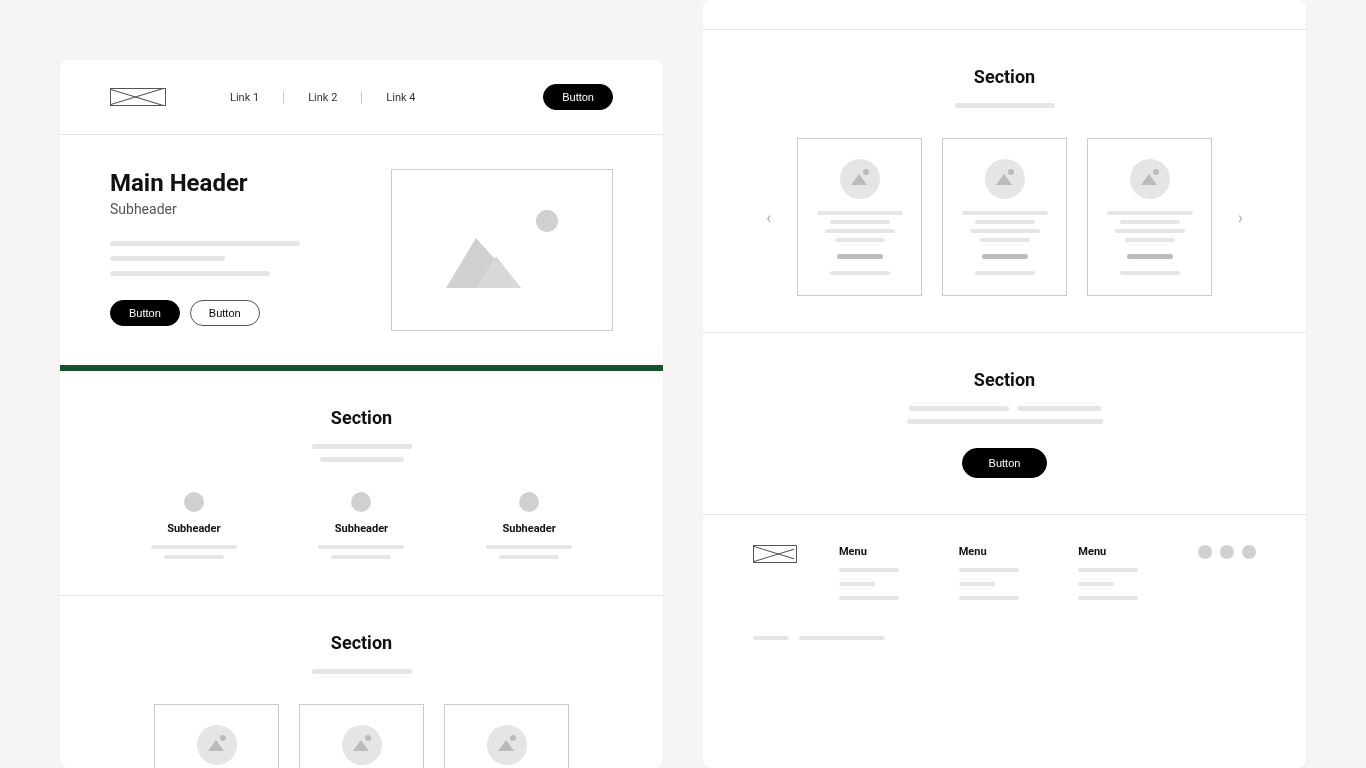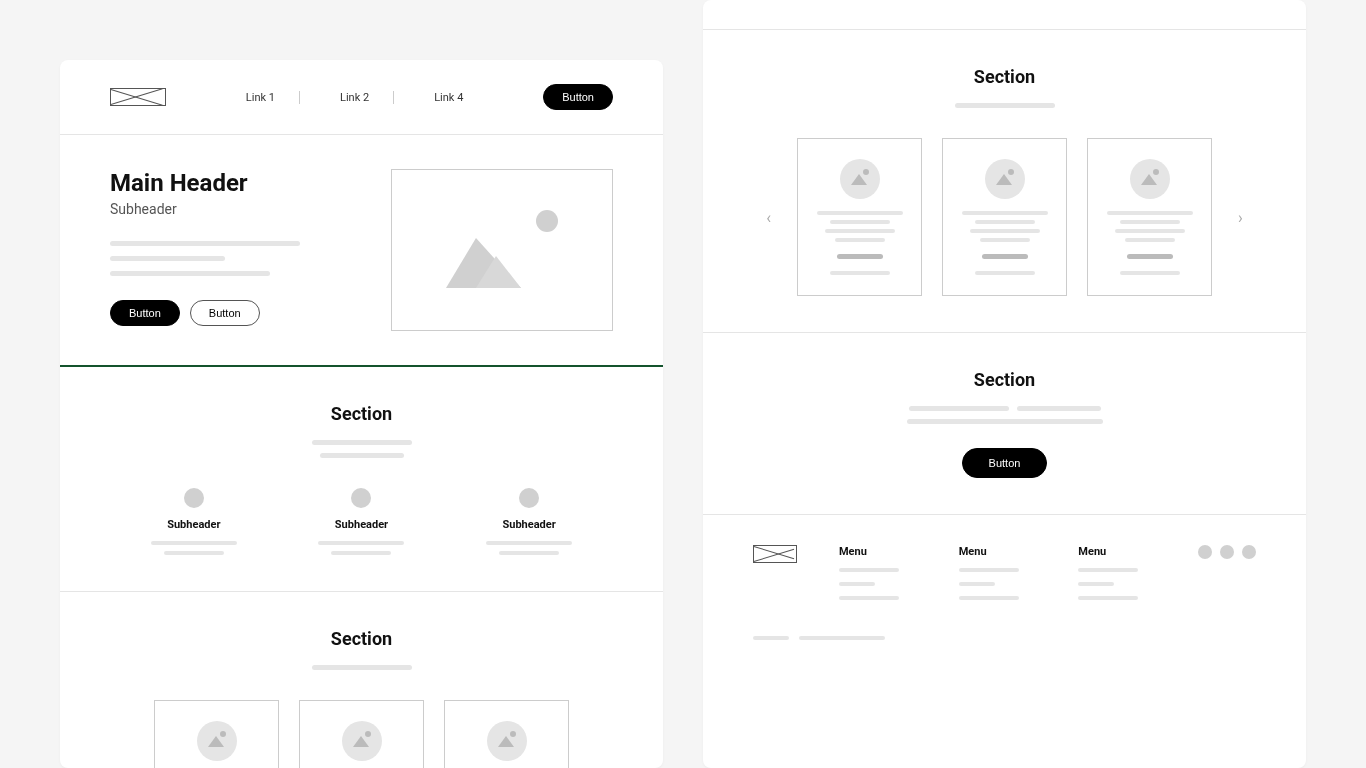--- a/index.html
+++ b/index.html
@@ -38,35 +38,35 @@
     border: 1px solid #555;
     position: relative;
   }
   .logo::before, .logo::after {
     content:""; position:absolute; inset:0;
     border-top:1px solid #555;
     transform-origin: top left;
   }
   .logo::before { transform: rotate(17deg); }
   .logo::after { transform: rotate(-17deg); top:auto; bottom:0; transform-origin: bottom left;}
-  .nav-links { display:flex; gap: 16px; flex:1; justify-content:center; font-size:11px; color:#333;}
+  .nav-links { display:flex; gap: 0; flex:1; justify-content:flex-start; font-size:11px; color:#333;}
   .nav-link { padding: 0 24px; border-right:1px solid #ccc; cursor:pointer;}
   .nav-link:last-child { border-right:none; }
   .btn {
     border-radius: 20px;
     padding: 6px 18px;
     font-size: 11px;
     cursor: pointer;
     border:1px solid #555;
   }
   .btn-dark { background:#000; color:#fff; border-color:#000;}
   .btn-light{ background:#fff; color:#000;}
 
   
-  .hero { display:flex; padding: 34px 50px; gap:30px; border-bottom:2px solid #14532d;}
+  .hero { display:flex; padding: 34px 50px; gap:30px; border-bottom:6px solid #14532d;}
   .hero-left { flex:1; }
   .hero-title { font-size:24px; font-weight:700; margin-bottom:4px;}
   .hero-sub { font-size:14px; color:#555; margin-bottom:24px;}
   .lines { display:flex; flex-direction:column; gap:10px; margin-bottom: 24px;}
   .line { height:5px; background:#e5e5e5; border-radius:3px;}
   .hero-actions { display:flex; gap:10px;}
   .hero-img {
     width: 222px; height:162px;
     border:1px solid #ccc;
     display:flex; align-items:center; justify-content:center;

